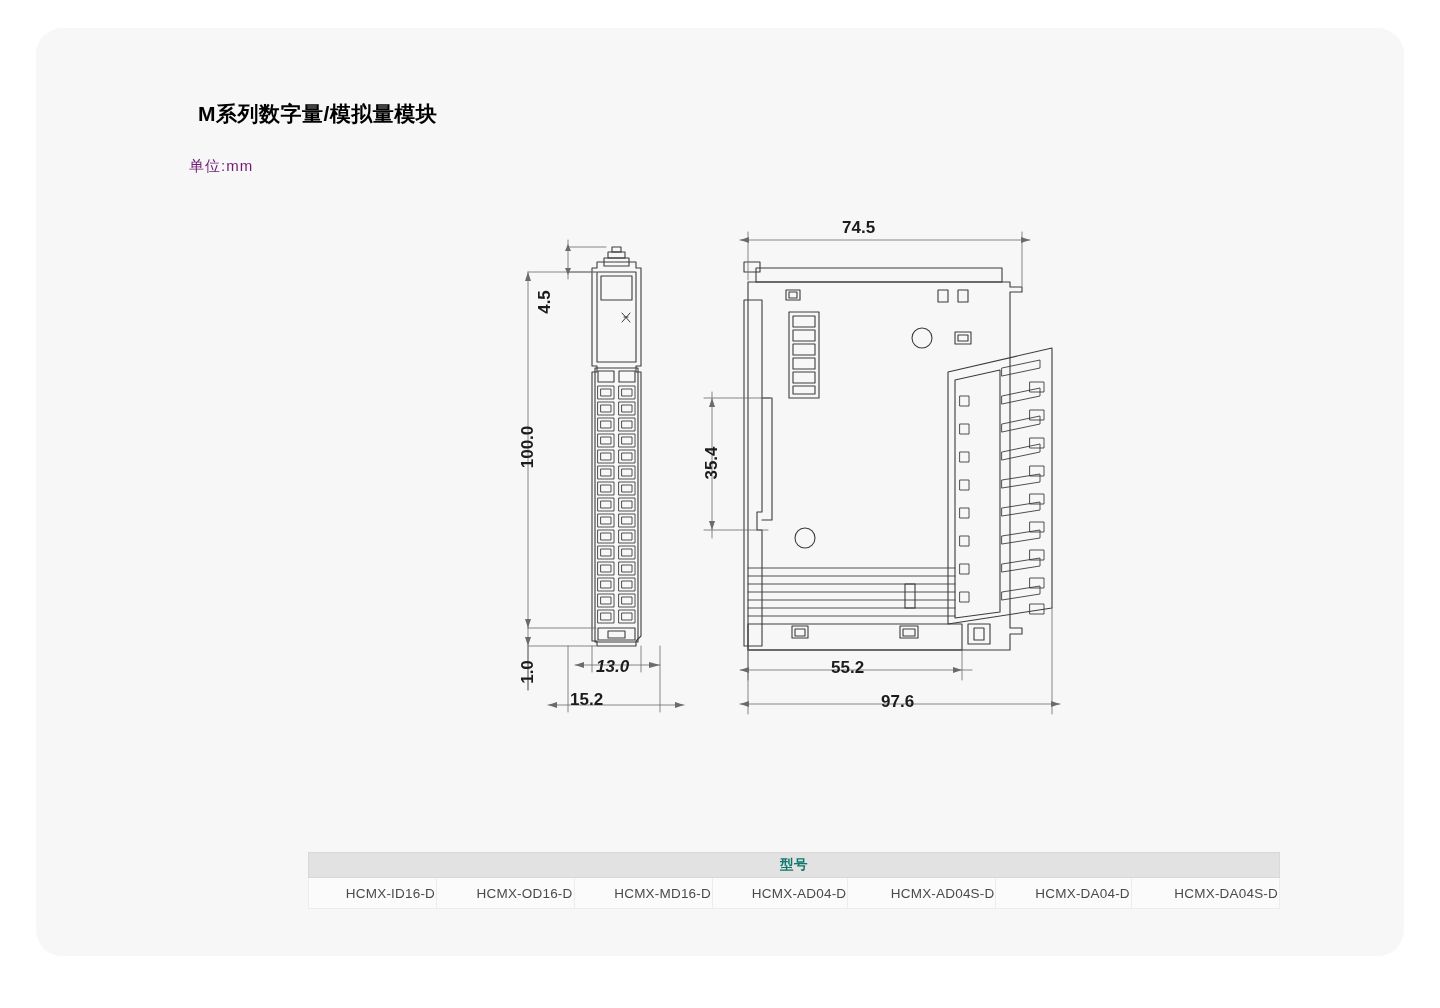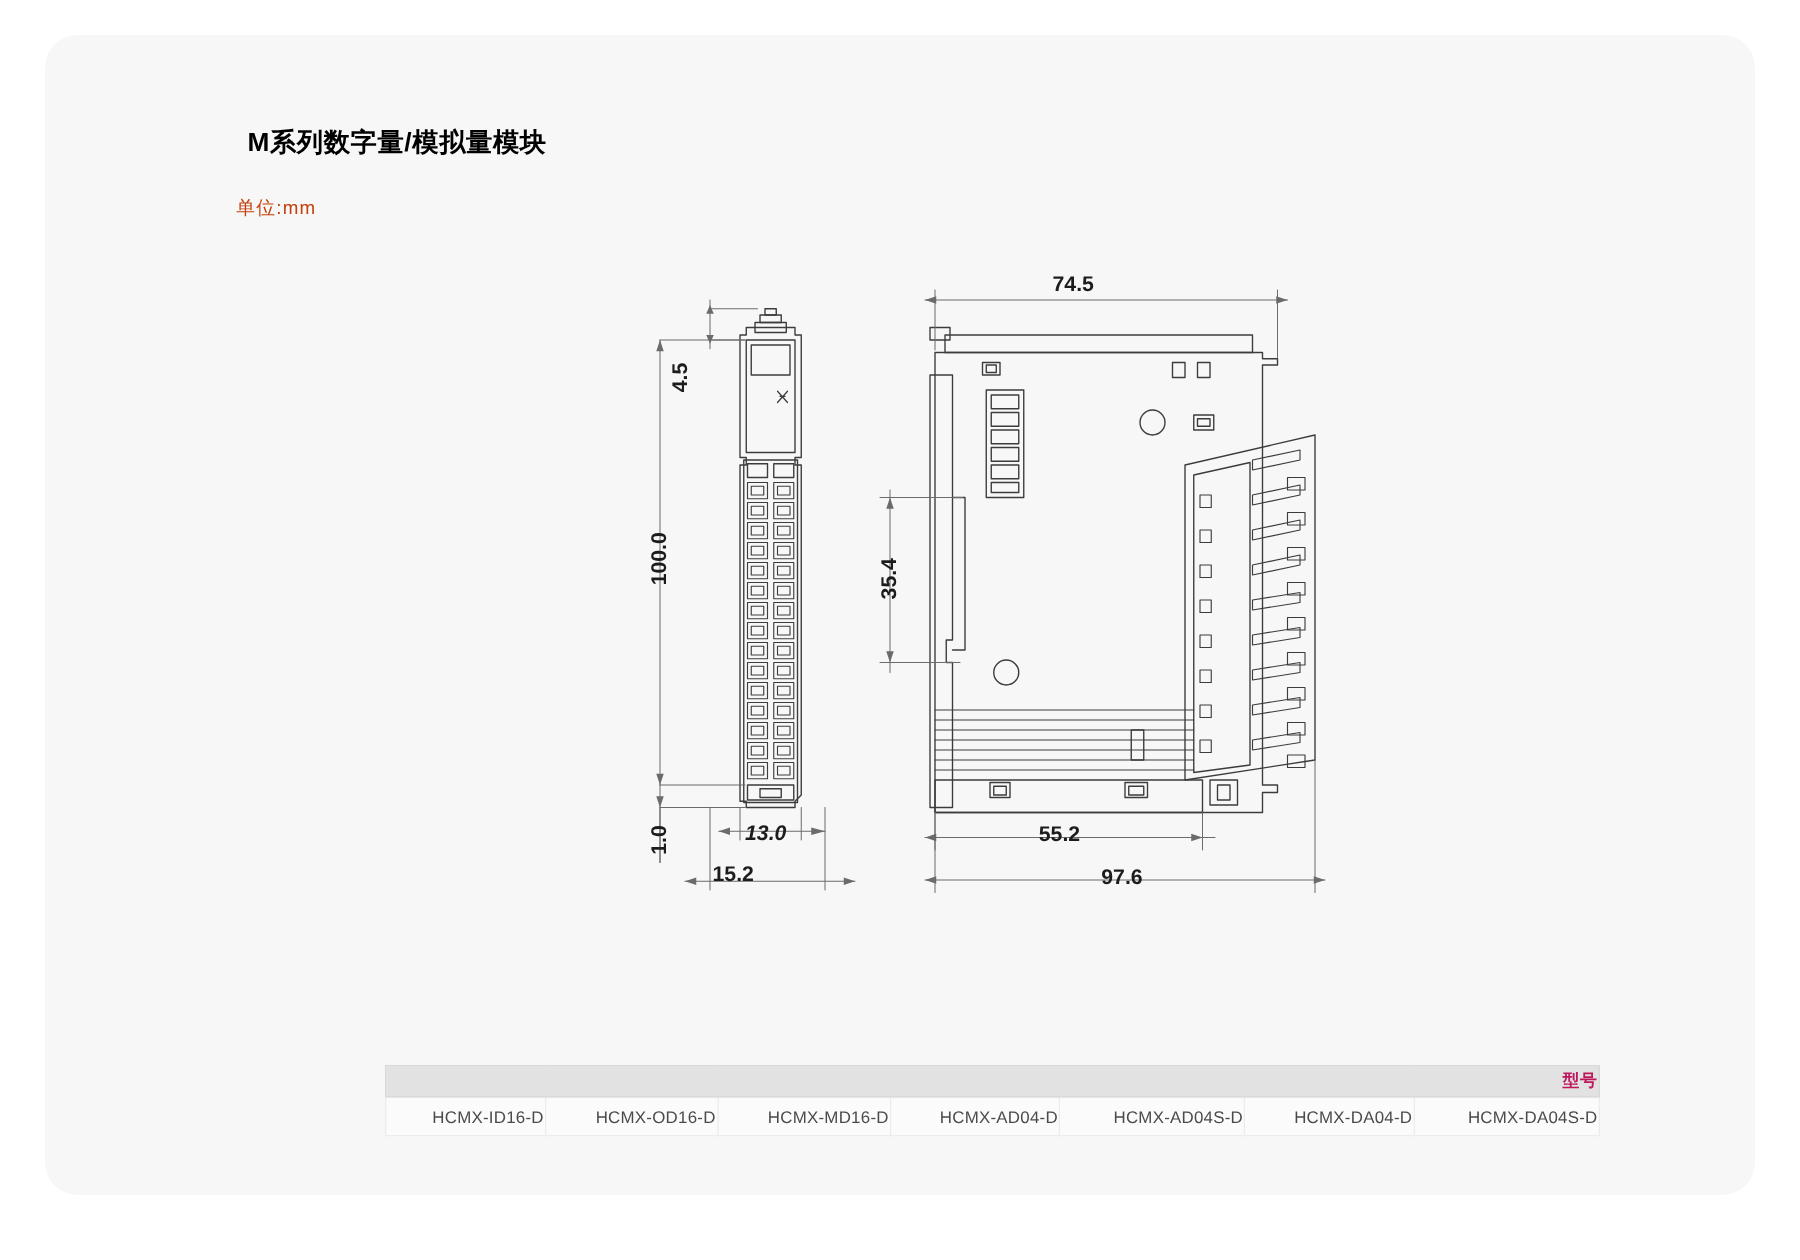--- a/index.html
+++ b/index.html
@@ -36,21 +36,21 @@
     font-weight: bold;
     color: #000000;
     letter-spacing: 0.5px;
     margin-left: 34px;
   }
   .unit {
     position: absolute;
     left: 189px;
     top: 157px;
     font-size: 15px;
-    color: #c2410c;
+    color: #701a75;
     letter-spacing: 1px;
   }
   .drawing {
     position: absolute;
     left: 0;
     top: 0;
     width: 1440px;
     height: 1008px;
   }
   .table-wrap {
@@ -60,26 +60,26 @@
     width: 972px;
   }
   table.models {
     border-collapse: collapse;
     width: 972px;
     font-size: 13.5px;
     color: #4a4a4a;
   }
   table.models th {
     background: #e2e2e2;
-    color: #be185d;
+    color: #0f766e;
     font-weight: bold;
     font-size: 13.5px;
     height: 22px;
     border: 1px solid #d8d8d8;
-    text-align: right;
+    text-align: center;
     letter-spacing: 0.5px;
   }
   table.models td {
     background: #fbfbfb;
     border: 1px solid #ececec;
     height: 28px;
     text-align: right;
     font-weight: 300;
     letter-spacing: 0.2px;
     white-space: nowrap;

